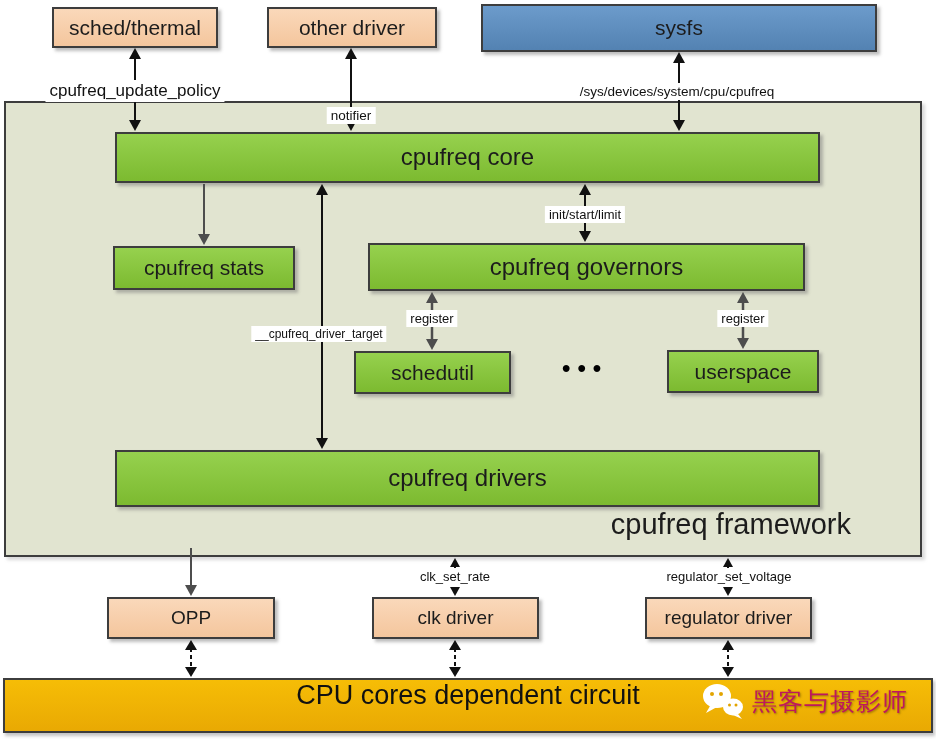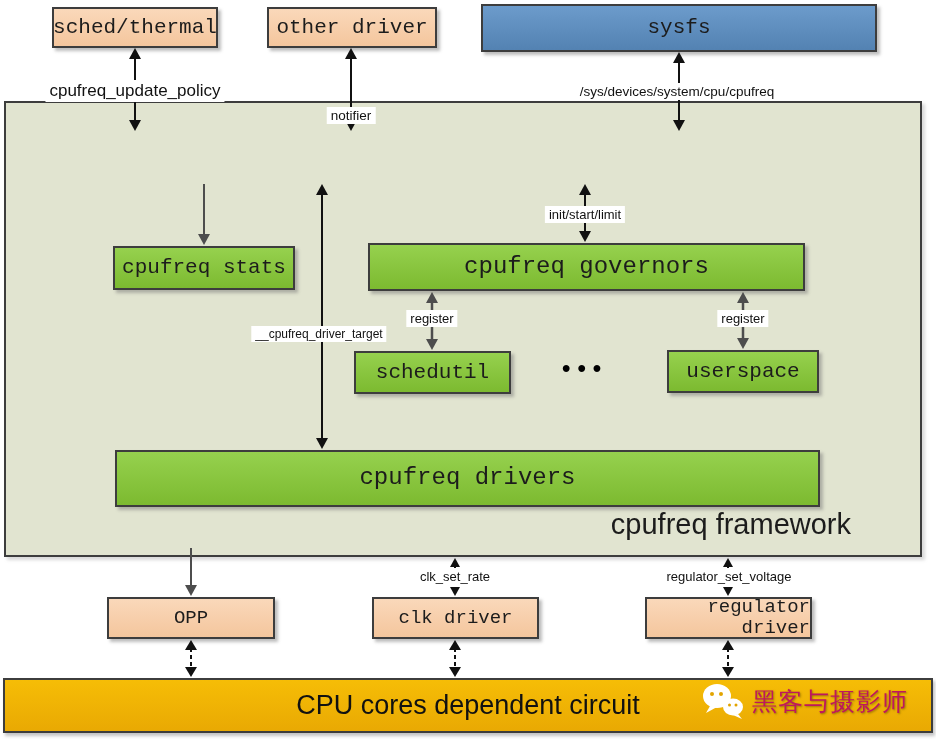--- a/index.html
+++ b/index.html
@@ -4,21 +4,21 @@
 <style>
   html,body{margin:0;padding:0;background:#fff;}
   #canvas{
     position:relative;width:936px;height:739px;background:#ffffff;overflow:hidden;
     font-family:"Liberation Sans","DejaVu Sans",sans-serif;color:#1c1c1c;
   }
   .box{
     position:absolute;display:flex;align-items:center;justify-content:center;
     border:2px solid #3d3d3d;box-sizing:border-box;
     box-shadow:3px 3px 3px rgba(110,110,110,0.45);
-    text-align:right;line-height:1.1;font-family:Liberation Mono, monospace;
+    text-align:right;line-height:1.1;
   }
   .peach{background:linear-gradient(180deg,#fad8ba 0%,#f4c69d 100%);}
   .green{background:linear-gradient(180deg,#96d14e 0%,#7cba30 100%);}
   .blue{background:linear-gradient(180deg,#6c9bcb 0%,#5382b2 100%);}
   .container-frame{
     position:absolute;left:4px;top:101px;width:918px;height:456px;
     background:#e1e4d0;border:2px solid #3d3d3d;box-sizing:border-box;
     box-shadow:3px 3px 3px rgba(150,150,150,0.35);z-index:1;
   }
   .z-node{z-index:3;}
@@ -35,21 +35,21 @@
     white-space:nowrap;
   }
   #ellipsis{
     position:absolute;left:562px;top:354px;width:60px;font-size:24px;font-weight:bold;
     letter-spacing:7px;z-index:3;color:#000;
   }
   #bus-bar{
     position:absolute;left:3px;top:678px;width:930px;height:55px;
     background:linear-gradient(180deg,#f6bd06 0%,#e9a903 100%);
     border:2px solid #3d3d3d;box-sizing:border-box;z-index:3;
-    display:flex;align-items:center;justify-content:center;
+    display:flex;justify-content:center;
     box-shadow:2px 3px 3px rgba(140,140,140,0.5);
   }
   #bus-label{font-size:27px;color:#111;}
   #watermark{
     position:absolute;right:28px;top:683px;display:flex;align-items:center;gap:8px;z-index:6;
   }
   #watermark-text{
     font-size:25px;color:#be185d;text-shadow:1px 1px 2px rgba(90,70,0,0.55);
     letter-spacing:1px;
   }
@@ -59,20 +59,21 @@
 
 <div id="canvas">
 
   <div class="box peach fs-md" style="left:52px;top:7px;width:166px;height:41px;">sched/thermal</div>
   <div class="box peach fs-md" style="left:267px;top:7px;width:170px;height:41px;">other driver</div>
   <div class="box blue fs-md" style="left:481px;top:4px;width:396px;height:48px;">sysfs</div>
 
   <div class="container-frame"></div>
   <div id="framework-label">cpufreq framework</div>
 
+  <div class="box green fs-lg z-node" style="left:115px;top:132px;width:705px;height:51px;">cpufreq core</div>
   <div class="box green fs-md z-node" style="left:113px;top:246px;width:182px;height:44px;">cpufreq stats</div>
   <div class="box green fs-lg z-node" style="left:368px;top:243px;width:437px;height:48px;">cpufreq governors</div>
   <div class="box green fs-md z-node" style="left:354px;top:351px;width:157px;height:43px;">schedutil</div>
   <div id="ellipsis">•••</div>
   <div class="box green fs-md z-node" style="left:667px;top:350px;width:152px;height:43px;">userspace</div>
   <div class="box green fs-lg z-node" style="left:115px;top:450px;width:705px;height:57px;">cpufreq drivers</div>
 
   <div class="box peach fs-sm" style="left:107px;top:597px;width:168px;height:42px;">OPP</div>
   <div class="box peach fs-sm" style="left:372px;top:597px;width:167px;height:42px;">clk driver</div>
   <div class="box peach fs-sm" style="left:645px;top:597px;width:167px;height:42px;">regulator driver</div>

